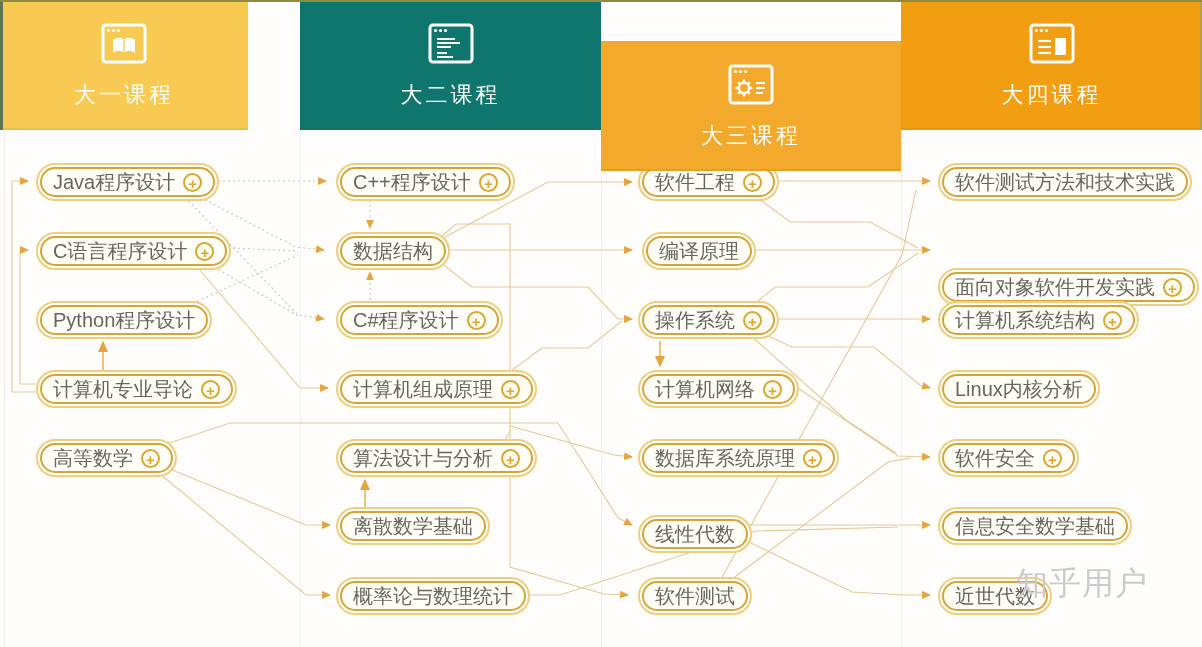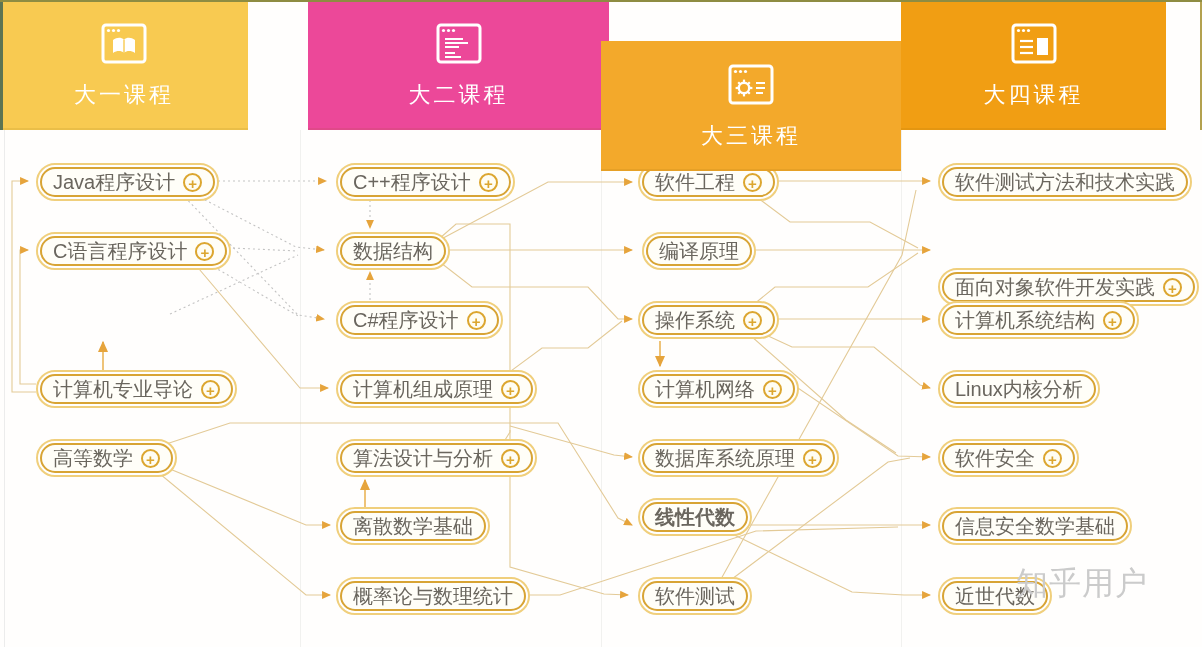--- a/index.html
+++ b/index.html
@@ -43,21 +43,21 @@
       <rect x="3" y="3" width="42" height="37" rx="3" fill="none" stroke="#fff" stroke-width="3"></rect>
       <circle cx="8.5" cy="8.5" r="1.6" fill="#fff"></circle>
         <circle cx="13.5" cy="8.5" r="1.6" fill="#fff"></circle>
         <circle cx="18.5" cy="8.5" r="1.6" fill="#fff"></circle>
       <path d="M13,18 C17,15 21,15 24,17.6 C27,15 31,15 35,18 L35,31 C31,28.4 27,28.4 24,31 C21,28.4 17,28.4 13,31 Z" fill="#fff"></path>
       <line x1="24" y1="17.6" x2="24" y2="31" stroke="#f8ca51" stroke-width="1.4"></line>
     </svg>
     <div class="h-title">大一课程</div>
   </div>
 
-  <div class="hdr" style="left:300px;width:301px;background:#ec4899;margin-left:8px;">
+  <div class="hdr" style="left:300px;width:301px;background:#0f766e;">
     <svg class="h-icon" width="48" height="44" viewBox="0 0 48 44">
       <rect x="3" y="3" width="42" height="37" rx="3" fill="none" stroke="#fff" stroke-width="3"></rect>
       <circle cx="8.5" cy="8.5" r="1.6" fill="#fff"></circle>
         <circle cx="13.5" cy="8.5" r="1.6" fill="#fff"></circle>
         <circle cx="18.5" cy="8.5" r="1.6" fill="#fff"></circle>
       <line x1="10" y1="17" x2="28" y2="17" stroke="#fff" stroke-width="2"></line>
       <line x1="10" y1="21" x2="33" y2="21" stroke="#fff" stroke-width="2"></line>
       <line x1="10" y1="25" x2="24" y2="25" stroke="#fff" stroke-width="2"></line>
       <line x1="10" y1="31" x2="20" y2="31" stroke="#fff" stroke-width="2"></line>
       <line x1="10" y1="35" x2="26" y2="35" stroke="#fff" stroke-width="2"></line>
@@ -82,21 +82,21 @@
         <line x1="11.2" y1="30.8" x2="13" y2="29"></line>
           <line x1="21" y1="21" x2="22.8" y2="19.2"></line>
       </g>
       <line x1="29" y1="20" x2="38" y2="20" stroke="#fff" stroke-width="2"></line>
       <line x1="29" y1="25" x2="38" y2="25" stroke="#fff" stroke-width="2"></line>
       <line x1="29" y1="30" x2="36" y2="30" stroke="#fff" stroke-width="2"></line>
     </svg>
     <div class="h-title">大三课程</div>
   </div>
 
-  <div class="hdr" style="left:901px;width:265px;background:#f19e13;">
+  <div class="hdr" style="left:901px;width:301px;background:#f19e13;">
     <svg class="h-icon" width="48" height="44" viewBox="0 0 48 44">
       <rect x="3" y="3" width="42" height="37" rx="3" fill="none" stroke="#fff" stroke-width="3"></rect>
       <circle cx="8.5" cy="8.5" r="1.6" fill="#fff"></circle>
         <circle cx="13.5" cy="8.5" r="1.6" fill="#fff"></circle>
         <circle cx="18.5" cy="8.5" r="1.6" fill="#fff"></circle>
       <line x1="10" y1="19" x2="23" y2="19" stroke="#fff" stroke-width="2.2"></line>
       <line x1="10" y1="25" x2="23" y2="25" stroke="#fff" stroke-width="2.2"></line>
       <line x1="10" y1="31" x2="23" y2="31" stroke="#fff" stroke-width="2.2"></line>
       <rect x="27" y="16" width="11" height="17" fill="#fff"></rect>
     </svg>
@@ -170,20 +170,27 @@
       </div>
   </div>
   <div class="pill has-plus" style="left:36px;top:232px;">
     <div class="pill-outer">
         <div class="pill-inner">
           <span class="pill-label">C语言程序设计</span>
           <span class="plus">+</span>
         </div>
       </div>
   </div>
+  <div class="pill" style="left:36px;top:301px;">
+    <div class="pill-outer">
+        <div class="pill-inner">
+          <span class="pill-label">Python程序设计</span>
+        </div>
+      </div>
+  </div>
   <div class="pill has-plus" style="left:36px;top:370px;">
     <div class="pill-outer">
         <div class="pill-inner">
           <span class="pill-label">计算机专业导论</span>
           <span class="plus">+</span>
         </div>
       </div>
   </div>
   <div class="pill has-plus" style="left:36px;top:439px;">
     <div class="pill-outer">
@@ -280,21 +287,21 @@
       </div>
   </div>
   <div class="pill has-plus" style="left:638px;top:439px;">
     <div class="pill-outer">
         <div class="pill-inner">
           <span class="pill-label">数据库系统原理</span>
           <span class="plus">+</span>
         </div>
       </div>
   </div>
-  <div class="pill" style="left:638px;top:498px;font-weight:bold;">
+  <div class="pill" style="left:638px;top:515px;">
     <div class="pill-outer">
         <div class="pill-inner">
           <span class="pill-label">线性代数</span>
         </div>
       </div>
   </div>
   <div class="pill" style="left:638px;top:577px;">
     <div class="pill-outer">
         <div class="pill-inner">
           <span class="pill-label">软件测试</span>

